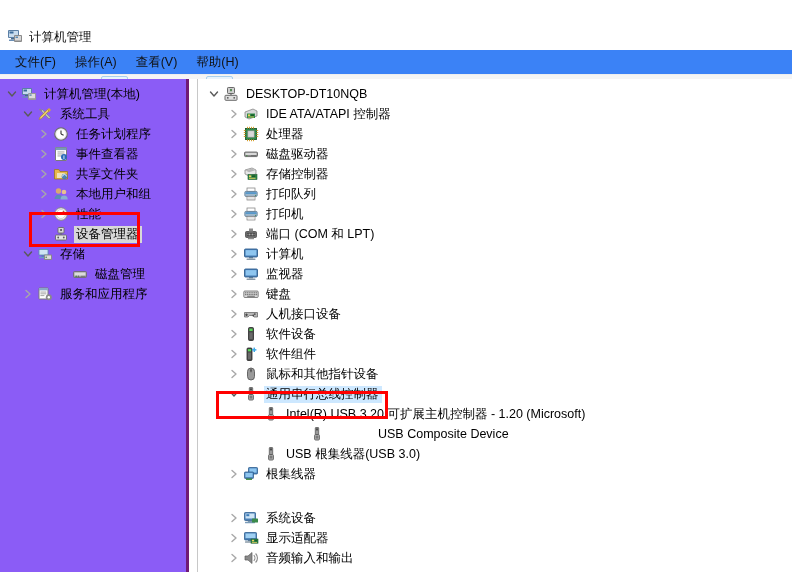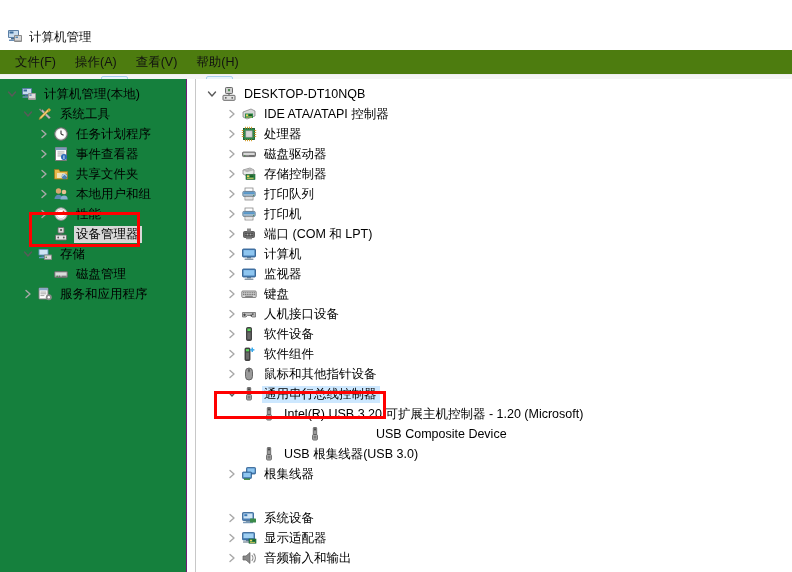--- a/index.html
+++ b/index.html
@@ -28,21 +28,21 @@
   }
   #titlebar .tb-icon { margin-right: 6px; display:block; }
   #titlebar .tb-text { font-size: 12.5px; color: #111; }
 
   
   #menubar {
     height: 24px;
     display: flex;
     align-items: center;
     padding-left: 6px;
-    background: #4d7c0f;
+    background: #3b82f6;
   }
   #menubar .menu-item {
     padding: 3px 10px 3px 9px;
     font-size: 12.5px;
     color: #111;
     white-space: nowrap;
     cursor: default;
   }
 
   
@@ -74,22 +74,22 @@
 
   
   #content {
     position: absolute;
     top: 79px; left: 0; right: 0; bottom: 0;
     display: flex;
     background: #ffffff;
   }
   #left-pane {
     width: 186px;
-    background: #15803d;
-    border-right: 1px solid #701a75;
+    background: #8b5cf6;
+    border-right: 3px solid #701a75;
     position: relative;
     overflow: hidden;
   }
   #splitter {
     width: 8px;
     background: #ffffff;
     border-right: 1px solid #c8c8c8;
     flex: 0 0 8px;
   }
   #right-pane {
@@ -412,21 +412,21 @@
               <rect x="2.4" y="3.9" width="8.2" height="4.7" fill="#cfe4f4"></rect>
               <rect x="4.5" y="9.5" width="4" height="1.2" fill="#4a7aa5"></rect>
               <rect x="2" y="10.7" width="9" height="1.5" rx="0.5" fill="#6b9bc5"></rect>
               <rect x="7" y="8.5" width="8" height="5.5" rx="0.8" fill="#8a8a8a"></rect>
               <rect x="8" y="9.5" width="6" height="3.4" fill="#ddd"></rect>
               <circle cx="9.2" cy="11.2" r="0.8" fill="#4a8a4a"></circle>
             </svg>
           </span>
           <span class="tlabel">存储</span>
         </div>
-        <div class="row" style="padding-left: 36px;">
+        <div class="row" style="padding-left: 55px;">
           <span class="twisty"></span>
           <span class="ticon">
             <svg width="16" height="16" viewBox="0 0 16 16">
               <rect x="1.5" y="5.5" width="13" height="6" rx="1" fill="#9a9a9a" stroke="#6a6a6a" stroke-width="0.8"></rect>
               <rect x="2.5" y="6.5" width="11" height="3.2" fill="#dcdcdc"></rect>
               <circle cx="4.2" cy="10.4" r="0.8" fill="#4a8a4a"></circle>
               <circle cx="6.4" cy="10.4" r="0.8" fill="#6a6a6a"></circle>
               <rect x="9" y="9.8" width="4.5" height="1.2" fill="#7a7a7a"></rect>
             </svg>
           </span>

